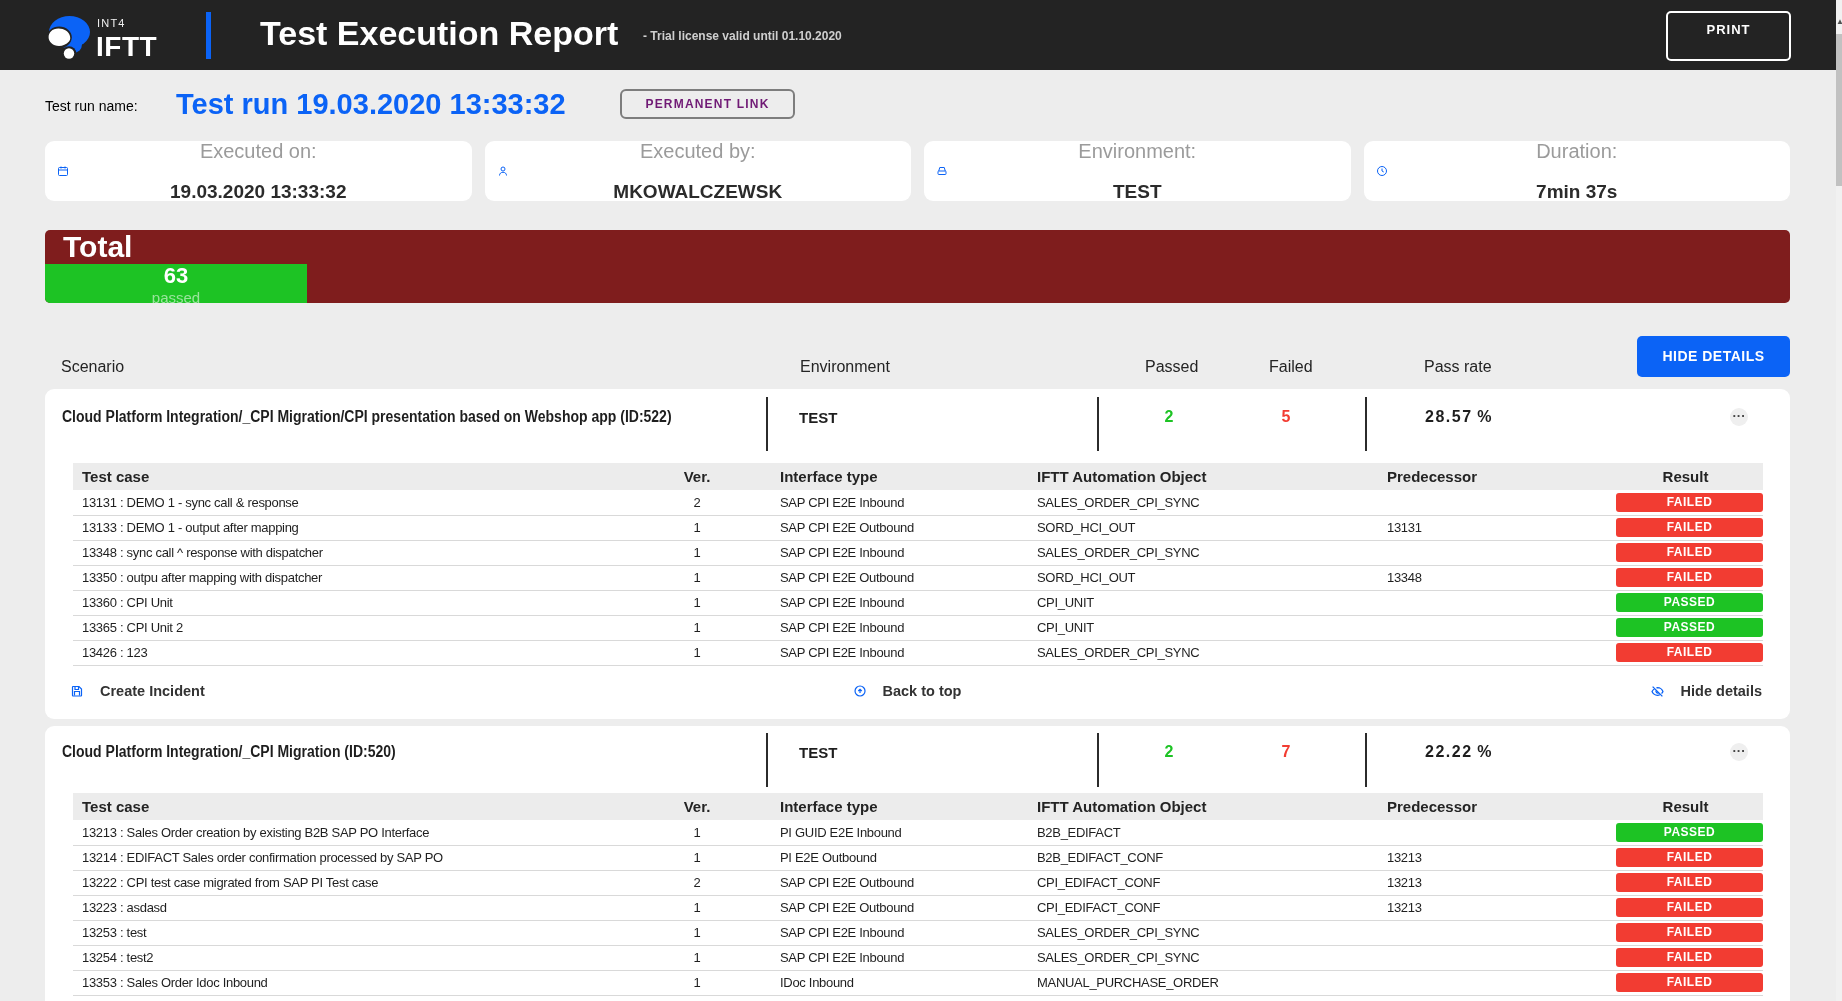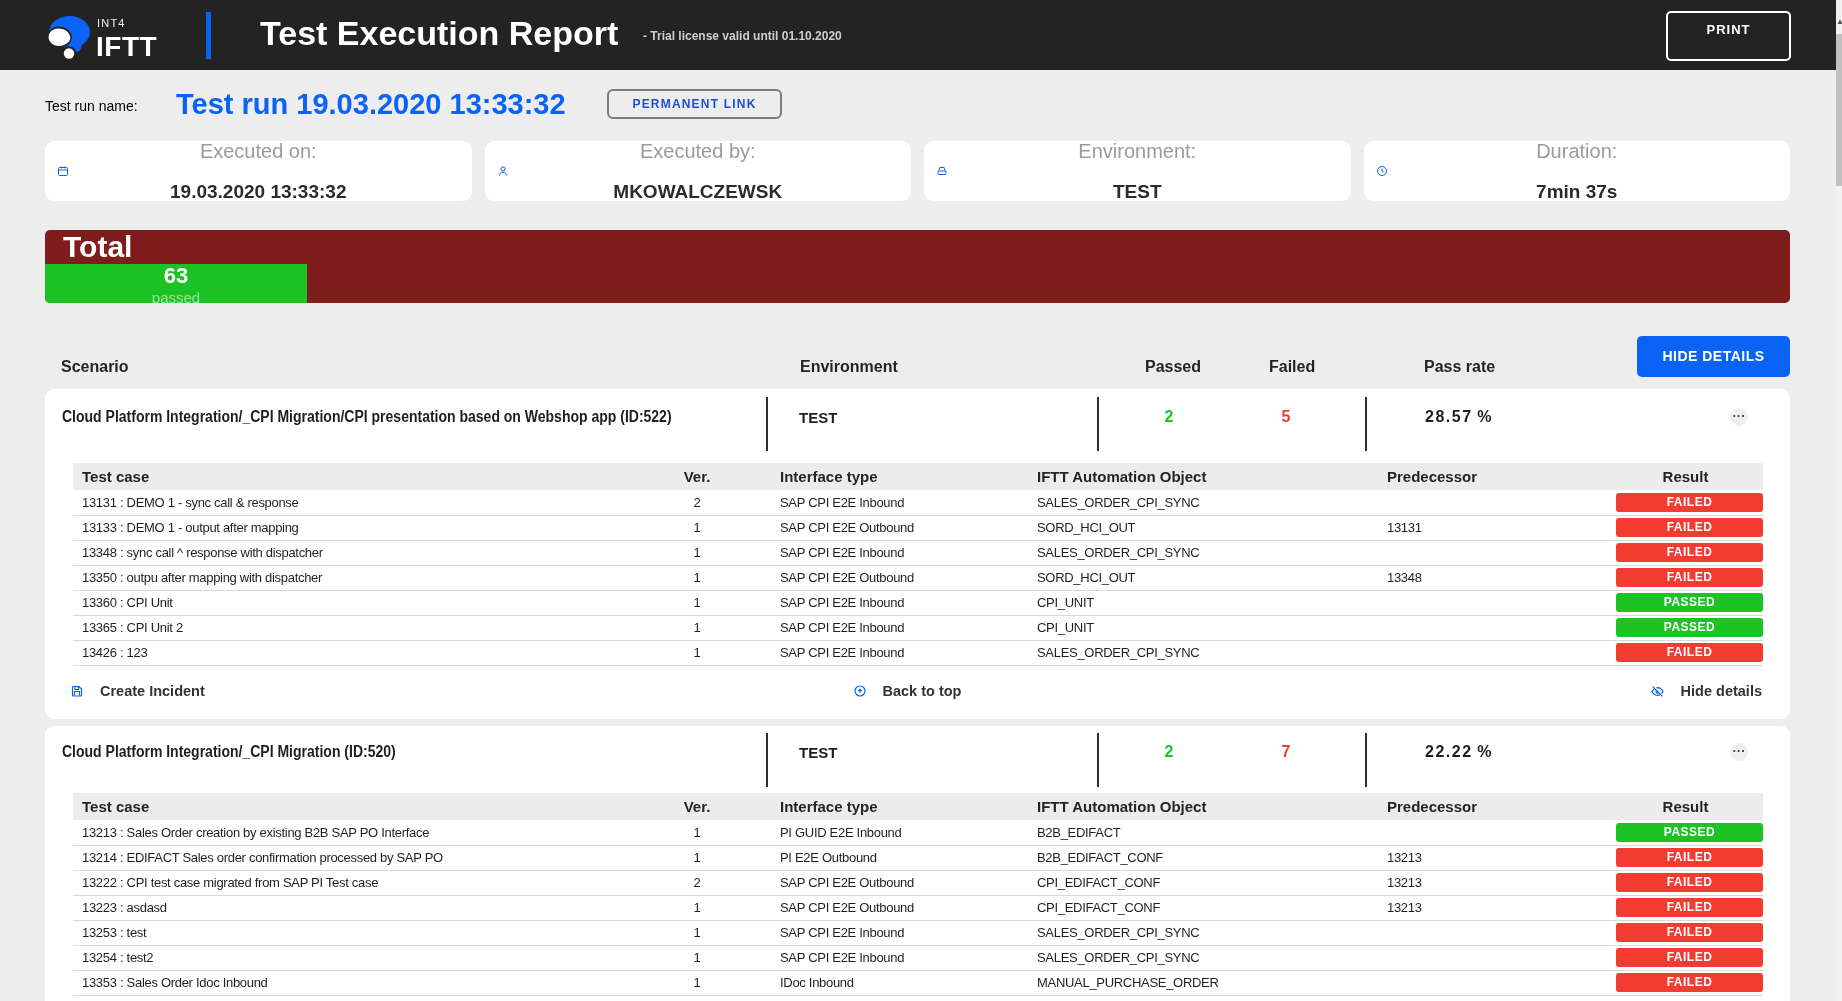--- a/index.html
+++ b/index.html
@@ -10,21 +10,21 @@
   
   .hdr { position:absolute; left:0; top:0; width:1836px; height:70px; background:#232323; }
   .hdr-title { position:absolute; left:260px; top:14px; font-size:34px; font-weight:bold; color:#fff; white-space:nowrap; }
   .hdr-lic { position:absolute; left:643px; top:29px; font-size:12px; font-weight:600; color:#cfcfcf; }
   .hdr-bar { position:absolute; left:206px; top:12px; width:5px; height:47px; background:#0b63f6; }
   .btn-print { position:absolute; left:1666px; top:11px; width:125px; height:50px; border:2px solid #fff; border-radius:5px; color:#fff; font-size:13px; font-weight:bold; letter-spacing:1px; text-align:center; line-height:34px; }
 
   
   .trn-label { position:absolute; left:45px; top:98px; font-size:14px; color:#000000; }
   .trn-title { position:absolute; left:176px; top:88px; font-size:29px; font-weight:bold; color:#0b63f6; }
-  .btn-perm { position:absolute; left:607px; top:89px; width:175px; height:30px; border:2px solid #7d7d7d; border-radius:6px; color:#1d4ed8; font-size:12px; font-weight:bold; letter-spacing:1.2px; text-align:center; line-height:26px; background:transparent; }
+  .btn-perm { position:absolute; left:620px; top:89px; width:175px; height:30px; border:2px solid #7d7d7d; border-radius:6px; color:#701a75; font-size:12px; font-weight:bold; letter-spacing:1.2px; text-align:center; line-height:26px; background:transparent; }
 
   
   .cards { position:absolute; left:45px; top:141px; width:1745px; height:60px; display:flex; gap:13px; }
   .card { flex:1; background:#fff; border-radius:9px; position:relative; display:flex; flex-direction:column; align-items:center; justify-content:center; }
   .card .ic { position:absolute; left:12px; top:50%; transform:translateY(-50%); width:12px; height:12px; }
   .card .lbl { font-size:20px; color:#9b9b9b; margin-bottom:18px; }
   .card .val { font-size:19px; font-weight:bold; color:#2b2b2b; }
 
   
   .total { position:absolute; left:45px; top:230px; width:1745px; height:73px; border-radius:5px; overflow:hidden; display:flex; background:#7f1d1d;flex-direction:column; }
@@ -32,21 +32,21 @@
   .tseg { width:262px; display:flex; flex-direction:column; align-items:center; justify-content:center; }
   .tseg.green { background:#1dc324; }
   .tseg.red { background:#f23c32; }
   .tseg .n { color:#fff; font-size:22px; font-weight:bold; line-height:24px; }
   .tseg .s { color:rgba(255,255,255,0.55); font-size:15px; line-height:20px; }
   .t-rate { flex:1; display:flex; flex-direction:column; align-items:center; justify-content:center; padding-left:12px; }
   .t-rate .n { color:#fff; font-size:25px; font-weight:bold; line-height:27px; }
   .t-rate .s { color:#9a9a9a; font-size:15px; line-height:19px; }
 
   
-  .shead { position:absolute; top:358px; font-size:16px; font-weight:bold; color:#242424; }
+  .shead { position:absolute; top:358px; font-size:16px; font-weight:normal; color:#242424; }
   .btn-hide { position:absolute; left:1637px; top:336px; width:153px; height:41px; background:#0b63f6; border-radius:5px; color:#fff; font-size:14px; font-weight:bold; letter-spacing:0.5px; text-align:center; line-height:41px; }
 
   
   .scard { position:absolute; left:45px; width:1745px; background:#fff; border-radius:9px; }
   .sc1 { top:389px; height:330px; }
   .sc2 { top:726px; height:350px; }
   .strow { position:relative; height:67px; }
   .sc1 .strow { height:74px; }
   .sc1 .sdiv { top:8px; }
   .strow .sname { position:absolute; left:17px; top:0; height:52px; display:flex; align-items:center; font-size:16px; font-weight:bold; color:#1e1e1e; transform:scaleX(0.875); transform-origin:left top; white-space:nowrap; }

